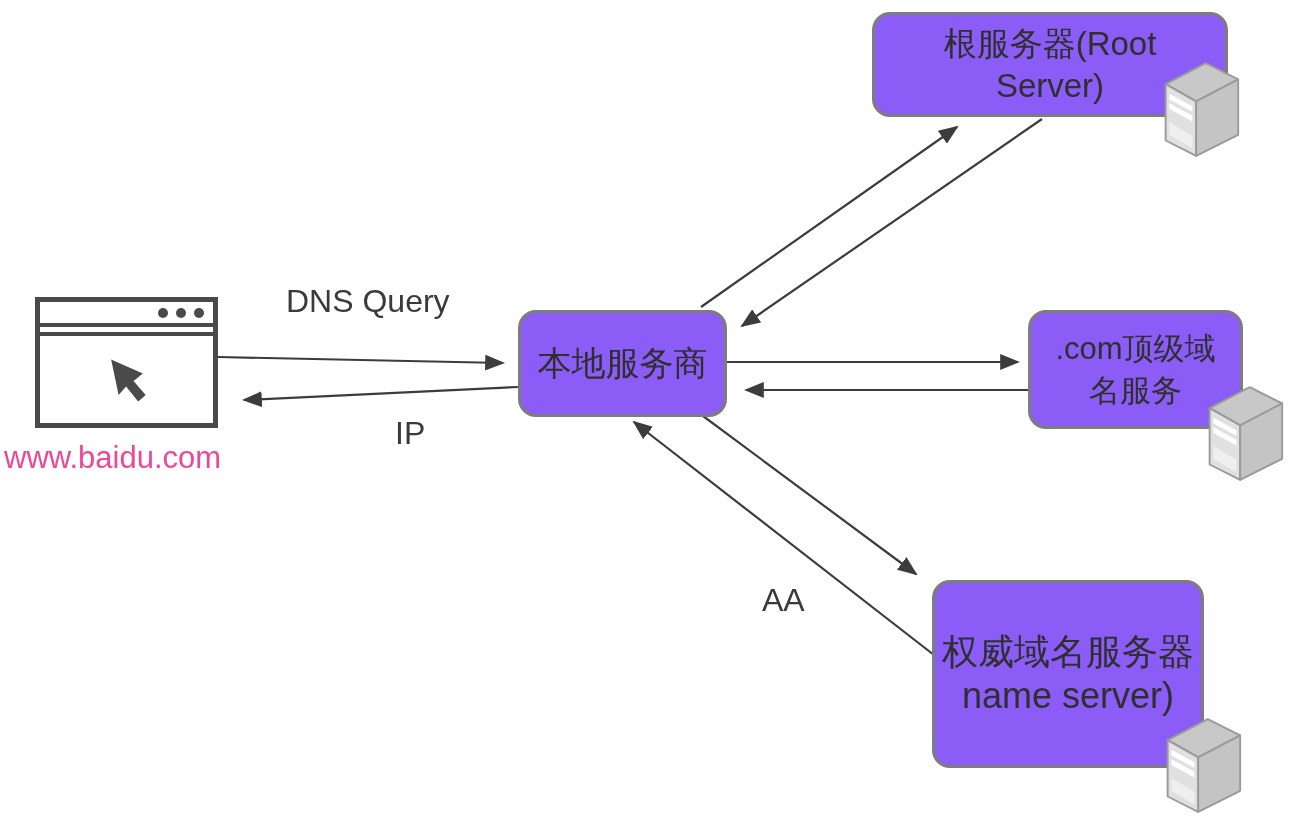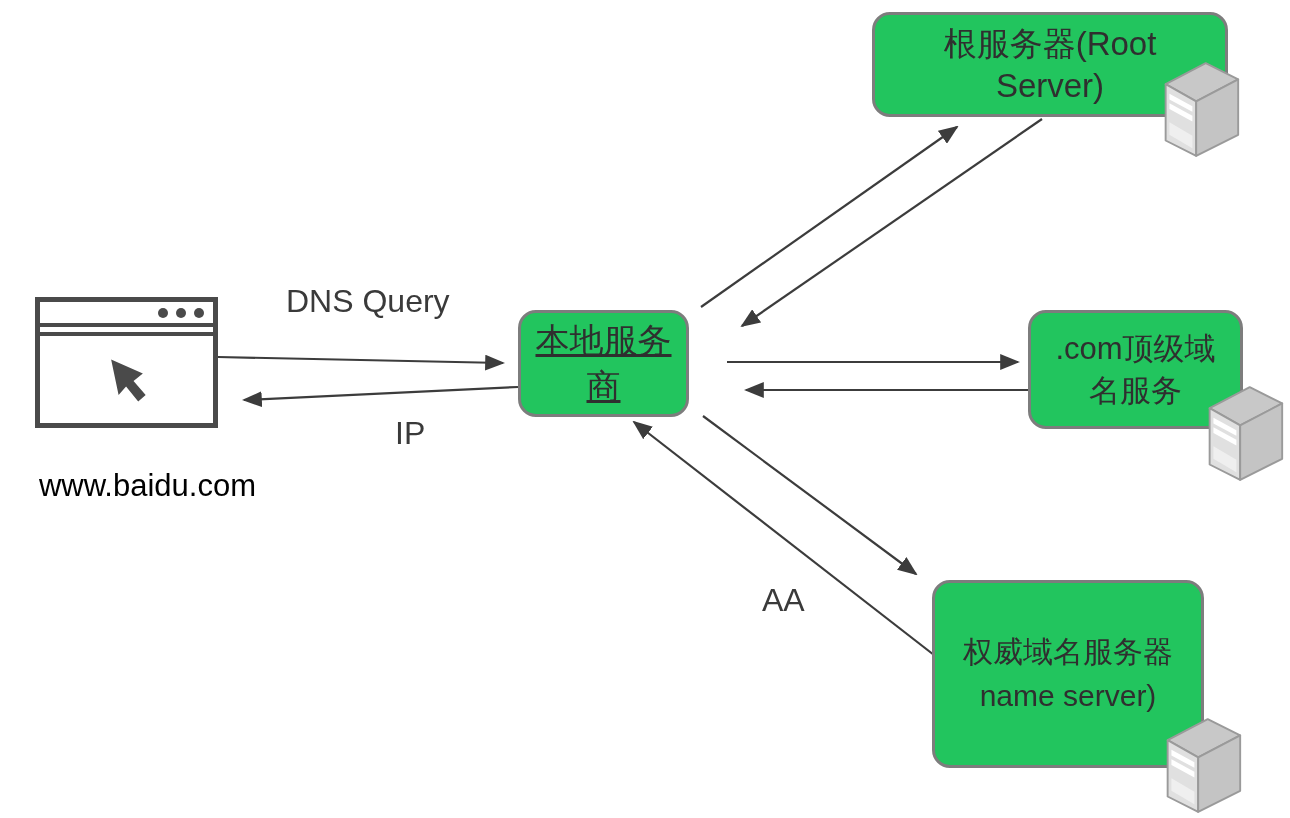--- a/index.html
+++ b/index.html
@@ -18,48 +18,47 @@
   }
   #wires {
     position: absolute;
     left: 0; top: 0;
     width: 1290px; height: 818px;
     z-index: 1;
   }
   .node {
     position: absolute;
     box-sizing: border-box;
-    background: #22c55e;
+    background: #8b5cf6;
     border: 3px solid #7d7d7d;
     border-radius: 18px;
     display: flex;
     flex-direction: column;
     align-items: center;
     justify-content: center;
     text-align: center;
     z-index: 2;
     color: #2f2f2f;
   }
   .node .line { display: block; }
   #node-local {
-    left: 518px; top: 310px; width: 171px; height: 107px;
+    left: 518px; top: 310px; width: 209px; height: 107px;
     font-size: 34px;
-    text-decoration: underline;
   }
   #node-root {
     left: 872px; top: 12px; width: 356px; height: 105px;
     font-size: 33px; line-height: 42px;
   }
   #node-tld {
     left: 1028px; top: 310px; width: 215px; height: 119px;
     font-size: 31px; line-height: 42px;
   }
   #node-auth {
     left: 932px; top: 580px; width: 272px; height: 188px;
-    font-size: 30px; line-height: 44px;
+    font-size: 36px; line-height: 44px;
   }
   .server-icon {
     position: absolute;
     width: 84px; height: 102px;
     z-index: 3;
   }
   #server-root { left: 1158px; top: 58px; }
   #server-tld  { left: 1202px; top: 382px; }
   #server-auth { left: 1160px; top: 714px; }
 
@@ -105,26 +104,25 @@
   #browser .content {
     height: 87px;
     display: flex;
     align-items: center;
     justify-content: center;
   }
   #client-caption {
     position: absolute;
     left: 4px; top: 440px;
     width: 252px;
-    text-align: right;
+    text-align: left;
     font-size: 31px;
-    color: #000000;
+    color: #ec4899;
     z-index: 2;
     white-space: nowrap;
-    margin-top: 28px;
   }
 </style>
 </head>
 <body>
 
 <div id="canvas">
 
   <svg id="wires" viewBox="0 0 1290 818" xmlns="http://www.w3.org/2000/svg">
     <defs>
       <marker id="ah" viewBox="0 0 10 8" refX="9" refY="4" markerWidth="9" markerHeight="7.2" orient="auto-start-reverse">

